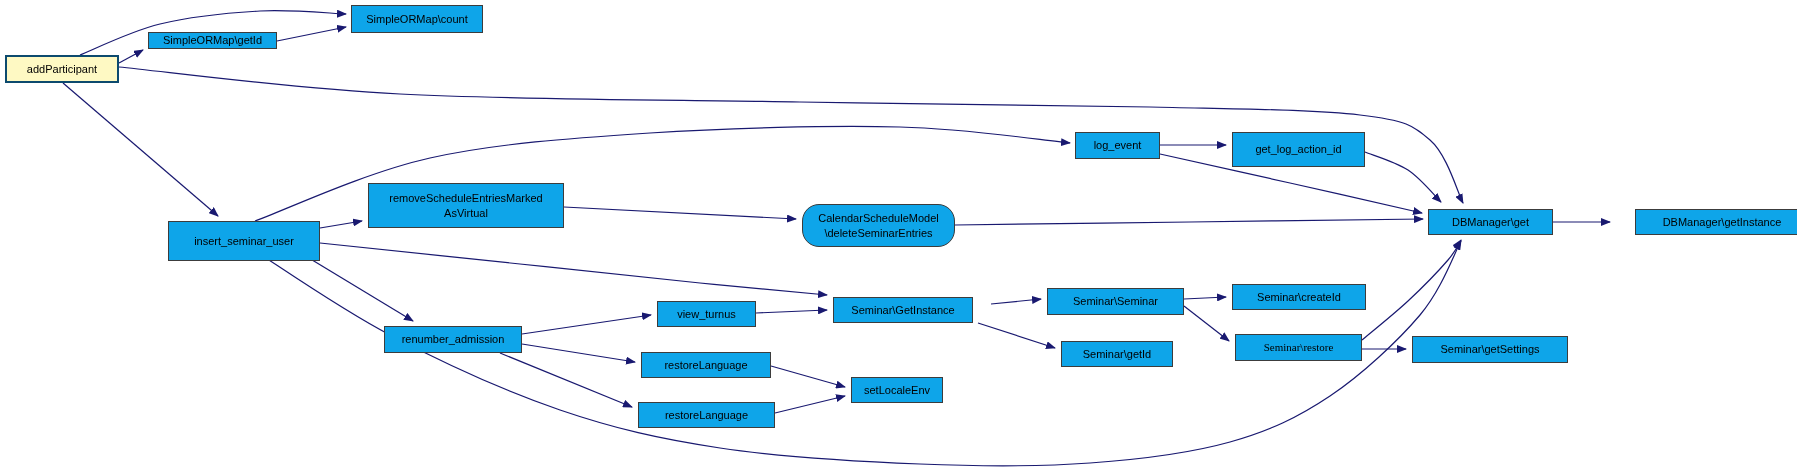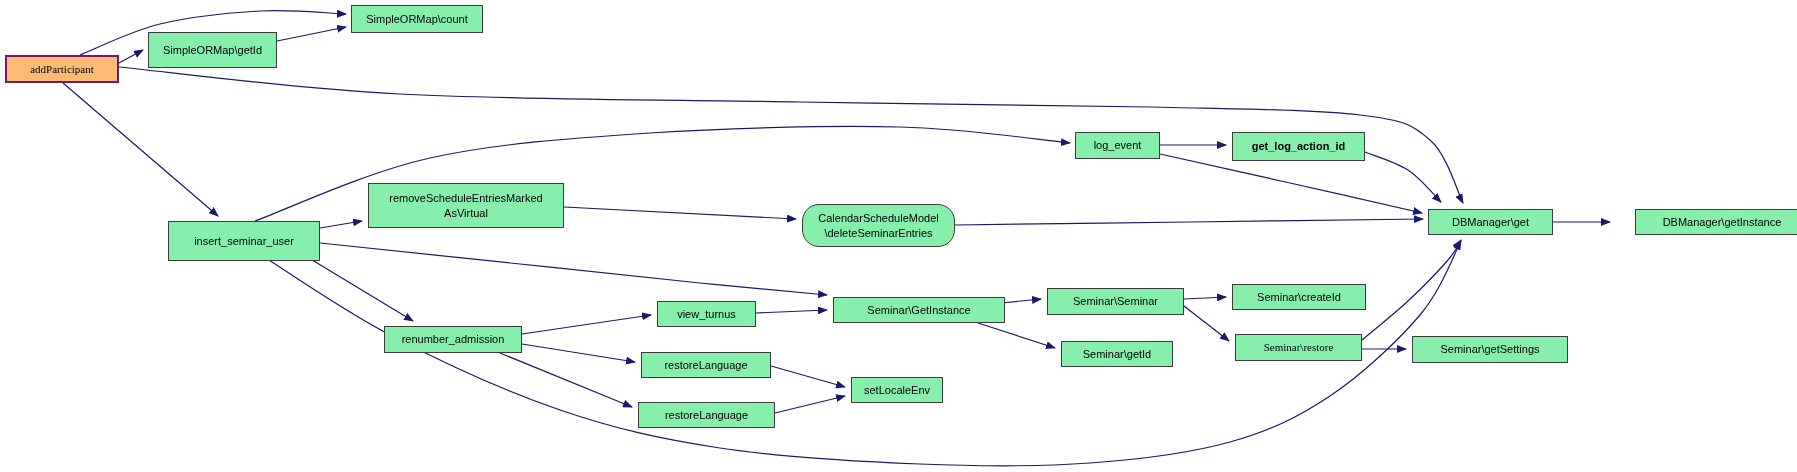--- a/index.html
+++ b/index.html
@@ -1,22 +1,22 @@
 <!DOCTYPE html>
 <html><head>
 <meta charset="utf-8">
 <style>
   html,body{margin:0;padding:0;background:#ffffff;}
   #stage{position:relative;width:1797px;height:472px;background:#ffffff;overflow:hidden;
          font-family:"Liberation Sans", sans-serif;}
   #edges{position:absolute;left:0;top:0;width:1797px;height:472px;}
-  .node{position:absolute;box-sizing:border-box;background:#86efac;border:1px solid #3c3c3c;
+  .node{position:absolute;box-sizing:border-box;background:#0ea5e9;border:1px solid #3c3c3c;
         color:#000;font-size:11px;line-height:1.3;display:flex;align-items:center;justify-content:center;
         text-align:center;white-space:pre-line;cursor:pointer;}
-  .node.hl{background:#fdba74;border:2px solid #701a75;font-family:Liberation Serif, serif;}
+  .node.hl{background:#fef9c3;border:2px solid #0c4a6e;}
   path.edge{fill:none;stroke-width:1.2px;}
 </style>
 </head>
 <body>
 
 <div id="stage">
   <svg id="edges" viewBox="0 0 1797 472" width="1797" height="472" xmlns="http://www.w3.org/2000/svg">
       <defs>
         <marker id="arrow" markerWidth="10" markerHeight="8" refX="9" refY="4" orient="auto" markerUnits="userSpaceOnUse">
           <path d="M0,0 L10,4 L0,8 z" fill="#191970"></path>
@@ -46,33 +46,33 @@
       <path d="M1362,349 L1406,349" class="edge" stroke="#191970" marker-end="url(#arrow)"></path>
       <path d="M1362,340C1369.7,333.5 1393.7,314.3 1408,301C1422.3,287.7 1439.2,270.2 1448,260C1456.8,249.8 1458.8,243.3 1461,240" class="edge" stroke="#191970" marker-end="url(#arrow)"></path>
       <path d="M522,334 L651,315" class="edge" stroke="#191970" marker-end="url(#arrow)"></path>
       <path d="M522,344 L635,362" class="edge" stroke="#191970" marker-end="url(#arrow)"></path>
       <path d="M500,353 L632,407" class="edge" stroke="#191970" marker-end="url(#arrow)"></path>
       <path d="M771,366 L845,387" class="edge" stroke="#191970" marker-end="url(#arrow)"></path>
       <path d="M775,413 L845,396" class="edge" stroke="#191970" marker-end="url(#arrow)"></path>
     </svg>
   <div id="nodes">
       <div class="node hl" style="left: 5px; top: 55px; width: 114px; height: 28px;">addParticipant</div>
-      <div class="node" style="left: 148px; top: 32px; width: 129px; height: 36px;">SimpleORMap\getId</div>
+      <div class="node" style="left: 148px; top: 32px; width: 129px; height: 17px;">SimpleORMap\getId</div>
       <div class="node" style="left: 351px; top: 5px; width: 132px; height: 28px;">SimpleORMap\count</div>
       <div class="node" style="left: 168px; top: 221px; width: 152px; height: 40px;">insert_seminar_user</div>
       <div class="node" style="left: 368px; top: 183px; width: 196px; height: 45px;">removeScheduleEntriesMarked
 AsVirtual</div>
       <div class="node" style="left: 802px; top: 204px; width: 153px; height: 43px; border-radius: 17px;">CalendarScheduleModel
 \deleteSeminarEntries</div>
       <div class="node" style="left: 1075px; top: 132px; width: 85px; height: 27px;">log_event</div>
-      <div class="node" style="left: 1232px; top: 132px; width: 133px; height: 29px; font-weight: bold;">get_log_action_id</div>
+      <div class="node" style="left: 1232px; top: 132px; width: 133px; height: 35px;">get_log_action_id</div>
       <div class="node" style="left: 1428px; top: 209px; width: 125px; height: 26px;">DBManager\get</div>
       <div class="node" style="left: 1616px; top: 209px; width: 174px; height: 26px; margin-left: 19px;">DBManager\getInstance</div>
       <div class="node" style="left: 657px; top: 301px; width: 99px; height: 26px;">view_turnus</div>
-      <div class="node" style="left: 833px; top: 297px; width: 172px; height: 26px;">Seminar\GetInstance</div>
+      <div class="node" style="left: 833px; top: 297px; width: 140px; height: 26px;">Seminar\GetInstance</div>
       <div class="node" style="left: 1047px; top: 288px; width: 137px; height: 27px;">Seminar\Seminar</div>
       <div class="node" style="left: 1061px; top: 341px; width: 112px; height: 26px;">Seminar\getId</div>
       <div class="node" style="left: 1232px; top: 284px; width: 134px; height: 26px;">Seminar\createId</div>
       <div class="node" style="left: 1235px; top: 334px; width: 127px; height: 27px; font-family: Liberation Serif, serif;">Seminar\restore</div>
       <div class="node" style="left: 1412px; top: 336px; width: 156px; height: 27px;">Seminar\getSettings</div>
       <div class="node" style="left: 384px; top: 326px; width: 138px; height: 27px;">renumber_admission</div>
       <div class="node" style="left: 641px; top: 352px; width: 130px; height: 26px;">restoreLanguage</div>
       <div class="node" style="left: 638px; top: 402px; width: 137px; height: 26px;">restoreLanguage</div>
       <div class="node" style="left: 851px; top: 377px; width: 92px; height: 26px;">setLocaleEnv</div>
     </div>

